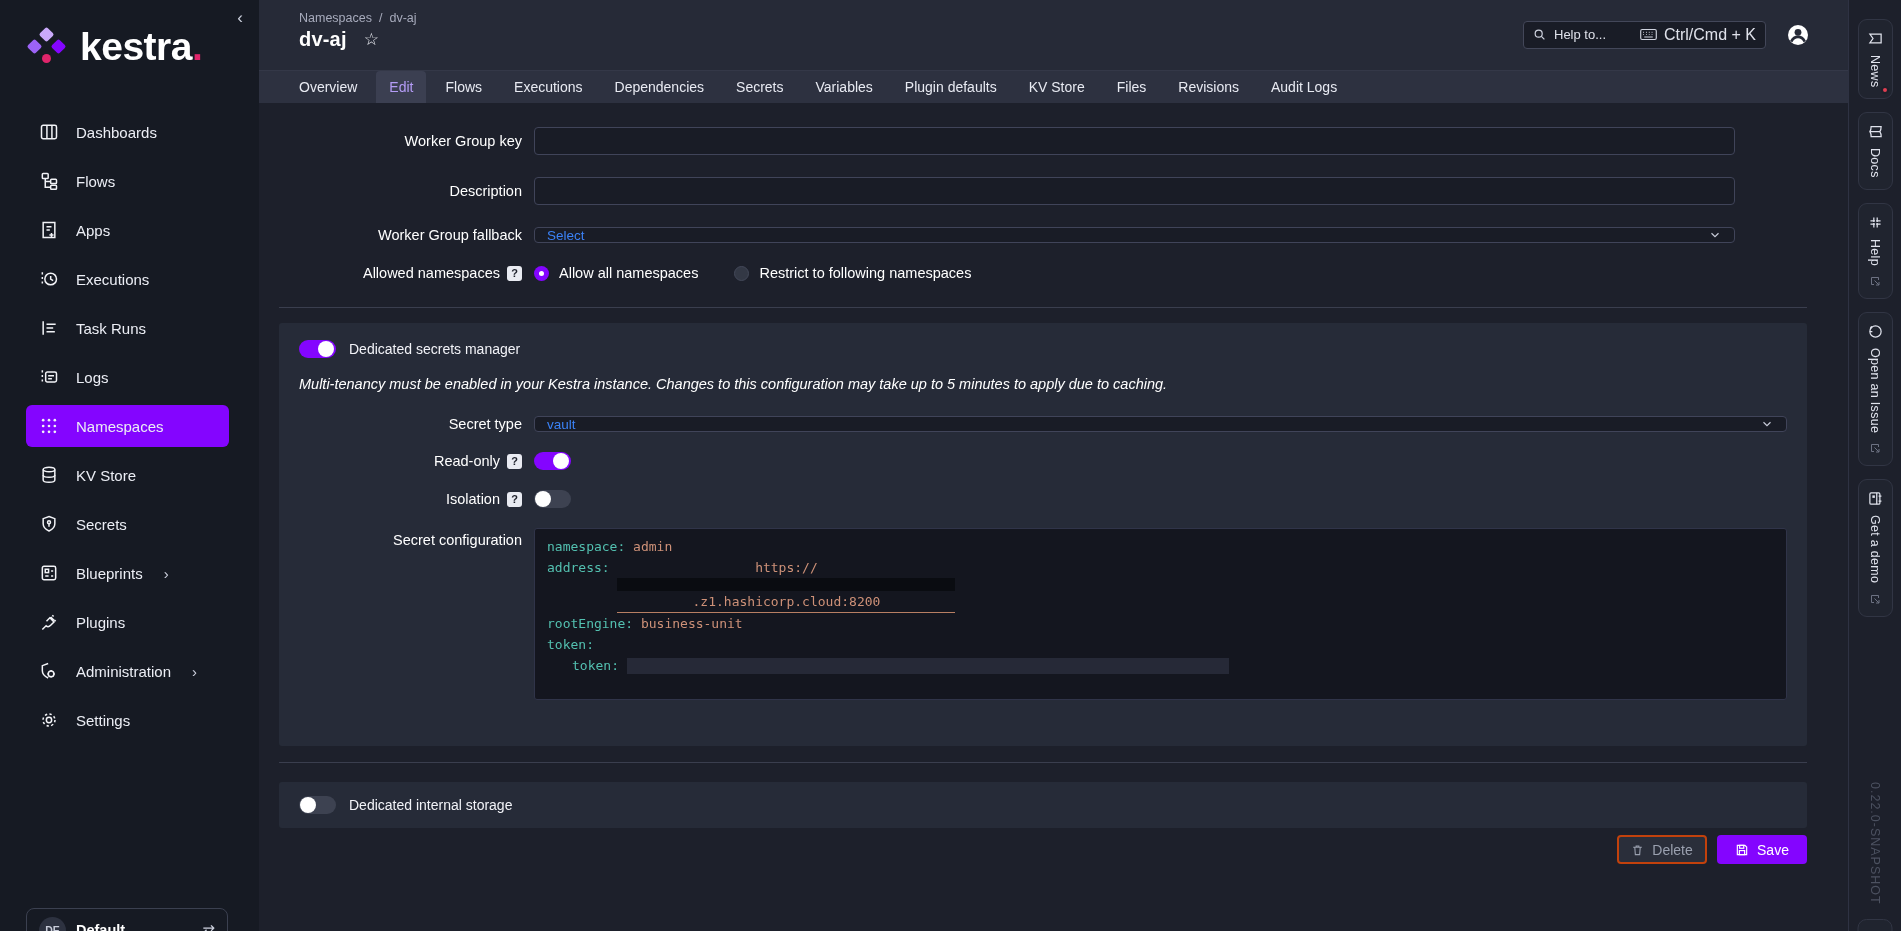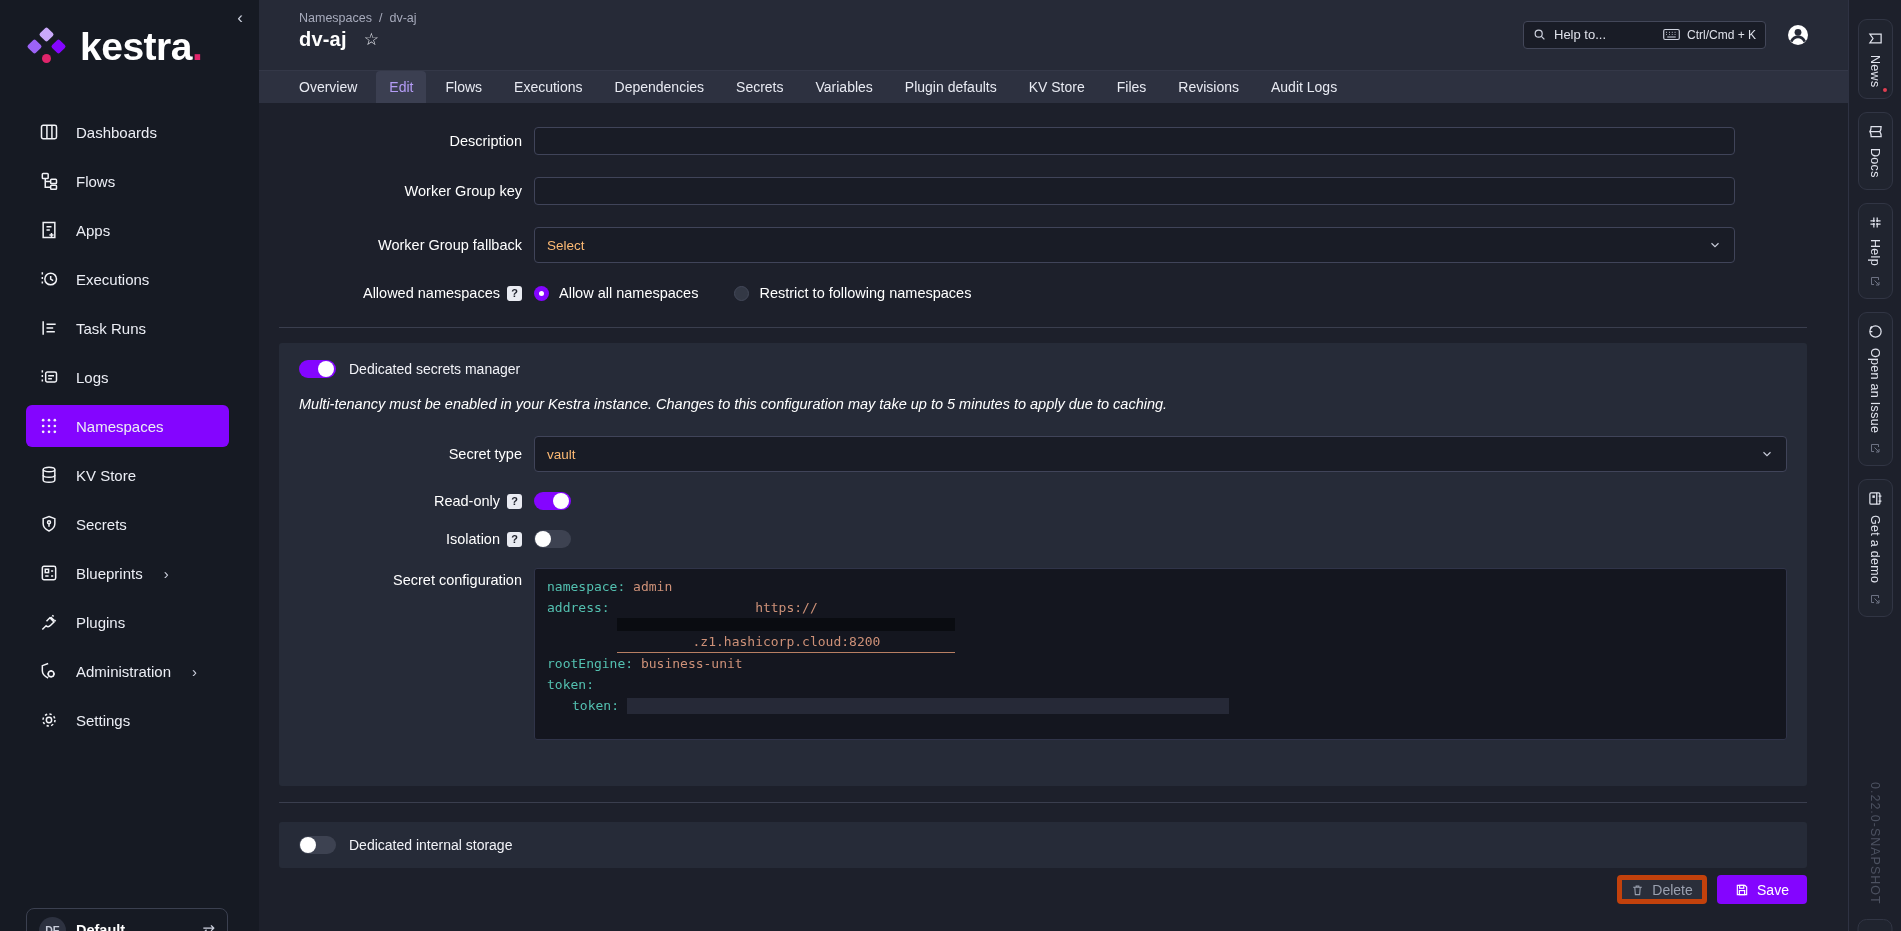--- a/index.html
+++ b/index.html
@@ -37,34 +37,34 @@
   .topbar { height:70px; background:#262a37; padding:11px 38px 0 40px; display:flex; }
   .tb-left { display:flex; flex-direction:column; }
   .breadcrumb { font-size:12.5px; color:#a7abbc; display:flex; gap:7px; }
   .breadcrumb .crumb-link { cursor:pointer; }
   .title-row { display:flex; align-items:center; gap:17px; margin-top:3px; }
   .page-title { font-size:20px; font-weight:bold; color:#ffffff; letter-spacing:0.2px; }
   .fav-star { color:#e8eaf0; font-size:17px; cursor:pointer; }
   .tb-right { margin-left:auto; display:flex; align-items:center; gap:20px; padding-bottom:12px; }
   .searchbox { width:243px; height:28px; background:#191c26; border:1px solid #434759; border-radius:4px; display:flex; align-items:center; padding:0 9px; gap:8px; cursor:text; }
   .searchbox .jump { font-size:13px; color:#dfe1ea; flex:1; }
-  .shortcut { display:flex; align-items:center; gap:7px; color:#dfe1ea; font-size:12px; white-space:nowrap; }
+  .shortcut { display:flex; align-items:center; gap:7px; color:#dfe1ea; font-size:16px; white-space:nowrap; }
   .avatar-btn { width:24px; height:24px; cursor:pointer; }
 
   .tabs { height:33px; background:#2d3140; display:flex; align-items:stretch; padding:0 27px; gap:6px; border-top:1px solid #343848; }
   .tab { display:flex; align-items:center; padding:0 13px; font-size:14px; color:#e8eaf2; cursor:pointer; border-radius:4px 4px 0 0; }
   .tab.active { background:#3b3f51; color:#b49cf6; }
 
   .content { flex:1; padding:24px 41px 0 20px; position:relative; overflow:hidden; }
 
   .form-row { display:flex; align-items:center; margin-bottom:22px; }
   .form-area .form-row { padding-right:72px; }
   .form-label { width:255px; min-width:255px; text-align:right; padding-right:12px; font-size:14.5px; color:#ffffff; display:flex; justify-content:flex-end; align-items:center; gap:7px; }
   .text-input { flex:1; height:28px; background:#191c26; border:1px solid #404459; border-radius:4px; color:#eceef5; font-size:13.5px; padding:0 10px; outline:none; font-family:"Liberation Sans",sans-serif; }
-  .select { flex:1; height:36px; background:#191c26; border:1px solid #404459; border-radius:4px; display:flex; align-items:center; padding:0 12px; font-size:13.5px; color:#fdba74; cursor:pointer; }
+  .select { flex:1; height:16px; background:#191c26; border:1px solid #404459; border-radius:4px; display:flex; align-items:center; padding:0 12px; font-size:13.5px; color:#3b82f6; cursor:pointer; }
   .select .sel-val { flex:1; }
   .select .chev { color:#c7cbd8; }
   .help-badge { width:15px; height:15px; background:#e9ebf2; color:#1d202b; border-radius:3px; font-size:11px; font-weight:bold; display:inline-flex; align-items:center; justify-content:center; }
   .radio-group { display:flex; align-items:center; gap:36px; }
   .radio-opt { display:flex; align-items:center; gap:10px; font-size:14.5px; color:#ffffff; cursor:pointer; }
   .radio { width:15px; height:15px; border-radius:50%; }
   .radio.on { background:#8405ff; position:relative; }
   .radio.on::after { content:""; position:absolute; left:5px; top:5px; width:5px; height:5px; border-radius:50%; background:#ffffff; }
   .radio.off { background:#333845; border:1px solid #434859; }
 
@@ -90,21 +90,21 @@
   .cv { color:#ce9178; }
   .clink { color:#ce9178; border-bottom:1px solid #b87f63; display:inline-flex; align-items:center;flex-direction:column; }
   .redact { display:inline-block; vertical-align:-2px; }
   .redact.dark  { width:338px; height:13px; background:#0a0c11; }
   .redact.light { width:602px; height:16px; background:#262937; vertical-align:-4px; }
   .code-line.indent { padding-left:25px; }
 
   .storage-card { background:#262b38; border-radius:3px; margin-top:19px; padding:14px 20px; }
   .footer-actions { display:flex; justify-content:flex-end; gap:10px; padding:7px 0 0; }
   .btn { height:29px; min-width:90px; border-radius:4px; display:flex; align-items:center; justify-content:center; gap:8px; font-size:14px; cursor:pointer; border:none; font-family:"Liberation Sans",sans-serif; }
-  .btn-delete { background:#2a2e3a; border:5px solid #c2410c; color:#9aa0af; }
+  .btn-delete { background:#2a2e3a; border:2px solid #c2410c; color:#9aa0af; }
   .btn-save { background:#8405ff; color:#ffffff; }
 
   
   .right-rail { width:53px; min-width:53px; background:#1d202b; border-left:1px solid #2e3243; position:relative; overflow:hidden; display:flex; flex-direction:column; align-items:center; padding-top:19px; gap:13px; }
   .rail-btn { width:35px; background:#20242f; border:1px solid #313544; border-radius:9px; display:flex; flex-direction:column; align-items:center; gap:9px; padding:11px 0; color:#e0e3ed; cursor:pointer; position:relative; }
   .rail-icon { width:15px; height:15px; transform:rotate(90deg); color:#dfe2ec; }
   .rail-label { writing-mode:vertical-rl; font-size:12.5px; letter-spacing:0.3px; }
   .rail-ext { width:12px; height:12px; transform:rotate(90deg); color:#6d7283; }
   .rail-dot { position:absolute; right:3px; bottom:4px; width:8px; height:8px; border-radius:50%; background:#e03e51; border:2px solid #1d202b; }
   .version { position:absolute; bottom:26px; left:50%; transform:translateX(-50%); writing-mode:vertical-rl; font-size:12.5px; color:#4c5160; letter-spacing:1px; }
@@ -291,25 +291,25 @@
     <span class="tab">Plugin defaults</span>
     <span class="tab">KV Store</span>
     <span class="tab">Files</span>
     <span class="tab">Revisions</span>
     <span class="tab">Audit Logs</span>
   </div>
 
   <div class="content">
     <div class="form-area">
       <div class="form-row">
+        <label class="form-label">Worker Group key</label>
+        <input class="text-input" type="text" value="" style="">
+      </div>
+      <div class="form-row">
         <label class="form-label">Description</label>
-        <input class="text-input" type="text" value="" style="">
-      </div>
-      <div class="form-row">
-        <label class="form-label">Worker Group key</label>
         <input class="text-input" type="text" value="" style="">
       </div>
       <div class="form-row">
         <label class="form-label">Worker Group fallback</label>
         <div class="select">
           <span class="sel-val">Select</span>
           <svg class="chev" width="14" height="14" viewBox="0 0 24 24" fill="none" stroke="currentColor" stroke-width="2">
               <path d="M6 9l6 6 6-6"></path>
             </svg>
         </div>

